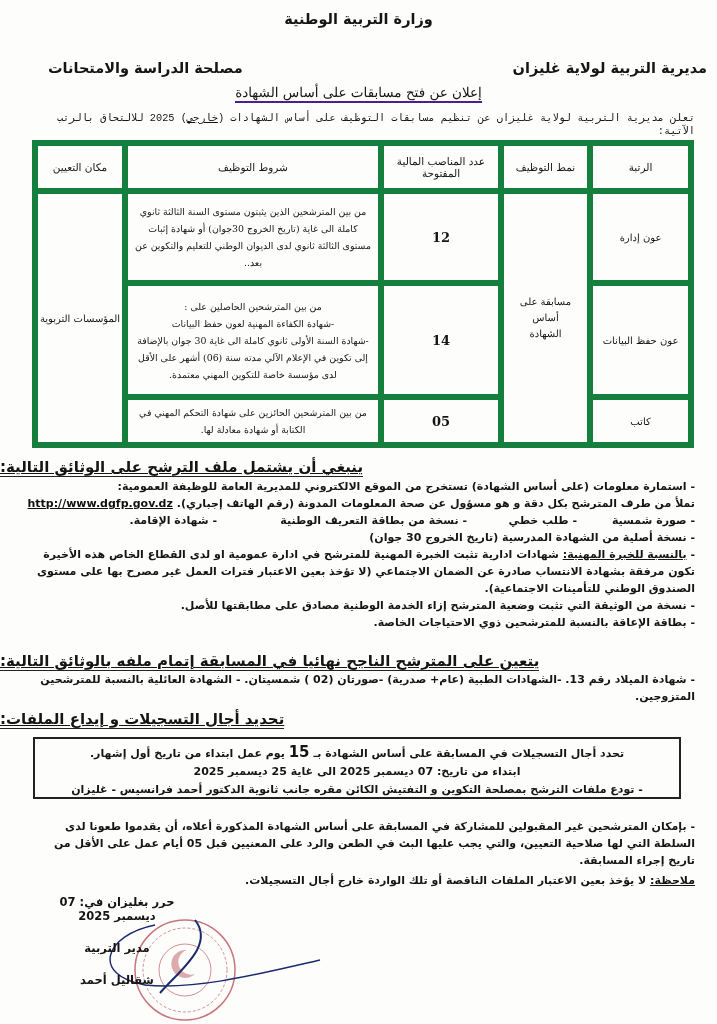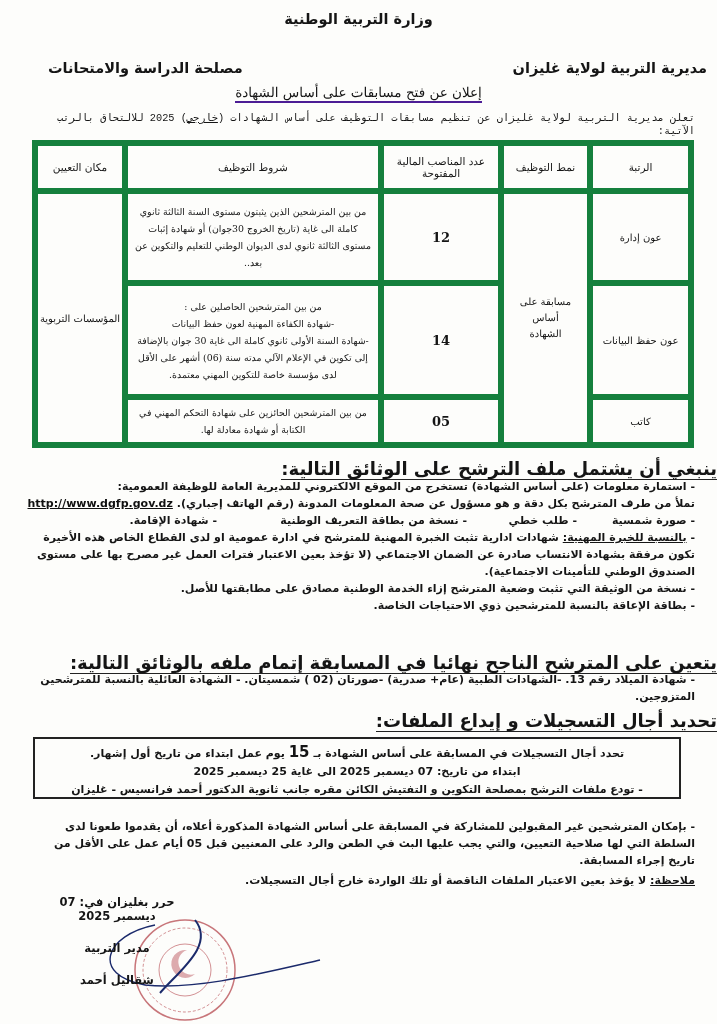--- a/index.html
+++ b/index.html
@@ -23,21 +23,21 @@
     border-collapse:collapse; font-family:"DejaVu Serif", serif; font-size:10px;
     border:2px solid #555;
   }
   table.jobs th, table.jobs td { border:6px solid #15803d; vertical-align:middle; }
   table.jobs th { height:40px; font-weight:normal; font-size:10.5px; text-align:center; }
   table.jobs td { text-align:center; }
   td.cond { text-align:right; padding:4px 6px; line-height:17px; font-size:9.4px; }
   td.count { font-weight:bold; font-size:13px; }
   .c-rank { width:93px; } .c-mode { width:81px; } .c-count { width:112px; } .c-cond { width:248px; }
 
-  .sec-title { position:absolute; left:0; right:0; text-align:right; font-size:18px; font-weight:bold; }
+  .sec-title { position:absolute; left:0; right:0; text-align:left; font-size:15px; font-weight:bold;text-decoration:underline; }
   .sec-title span { border-bottom:1.5px solid #222; }
   .para { position:absolute; right:22px; left:26px; font-size:11px; font-weight:bold; line-height:17px; text-align:right; }
   .para u { text-decoration:underline; }
   .ltr { direction:ltr; unicode-bidi:embed; text-decoration:underline; }
   .cols { display:flex; justify-content:flex-start; gap:0; }
   .cols span { display:inline-block; }
 
   .box {
     position:absolute; top:737px; left:33px; width:648px; height:62px;
     border:2px solid #222; text-align:center; font-size:11px; font-weight:bold; line-height:18px;
@@ -107,20 +107,21 @@
       <span>تملأ من طرف المترشح بكل دقة و هو مسؤول عن صحة المعلومات المدونة (رقم الهاتف إجباري).</span>
       <a class="ltr" style="color:#111">http://www.dgfp.gov.dz</a>
     </div>
     <div class="cols">
       <span style="width:118px">- صورة شمسية</span>
       <span style="width:110px">- طلب خطي</span>
       <span style="width:250px">- نسخة من بطاقة التعريف الوطنية</span>
       <span>- شهادة الإقامة.</span>
     </div>
     <div class="cols">
+      <span style="width:362px">- نسخة أصلية من الشهادة المدرسية (تاريخ الخروج 30 جوان)</span>
     </div>
     <div>- <u>بالنسبة للخبرة المهنية:</u> <span>شهادات ادارية تثبت الخبرة المهنية للمترشح في ادارة عمومية او لدى القطاع الخاص هذه الأخيرة تكون مرفقة بشهادة الانتساب صادرة عن الضمان الاجتماعي (لا تؤخذ بعين الاعتبار فترات العمل غير مصرح بها على مستوى الصندوق الوطني للتأمينات الاجتماعية).</span></div>
     <div>- نسخة من الوثيقة التي تثبت وضعية المترشح إزاء الخدمة الوطنية مصادق على مطابقتها للأصل.</div>
     <div>- بطاقة الإعاقة بالنسبة للمترشحين ذوي الاحتياجات الخاصة.</div>
   </div>
 
   <div class="sec-title" style="top:652px"><span>يتعين على المترشح الناجح نهائيا في المسابقة إتمام ملفه بالوثائق التالية:</span></div>
   <div class="para" style="top:671px">- شهادة الميلاد رقم 13. -الشهادات الطبية (عام+ صدرية) -صورتان (02 ) شمسيتان. - الشهادة العائلية بالنسبة للمترشحين المتزوجين.</div>
 
   <div class="sec-title" style="top:710px"><span>تحديد أجال التسجيلات و إيداع الملفات:</span></div>

